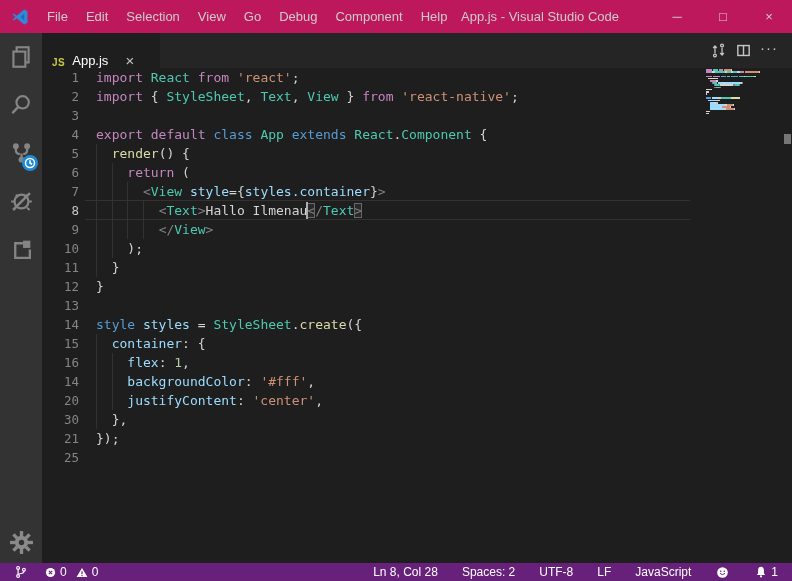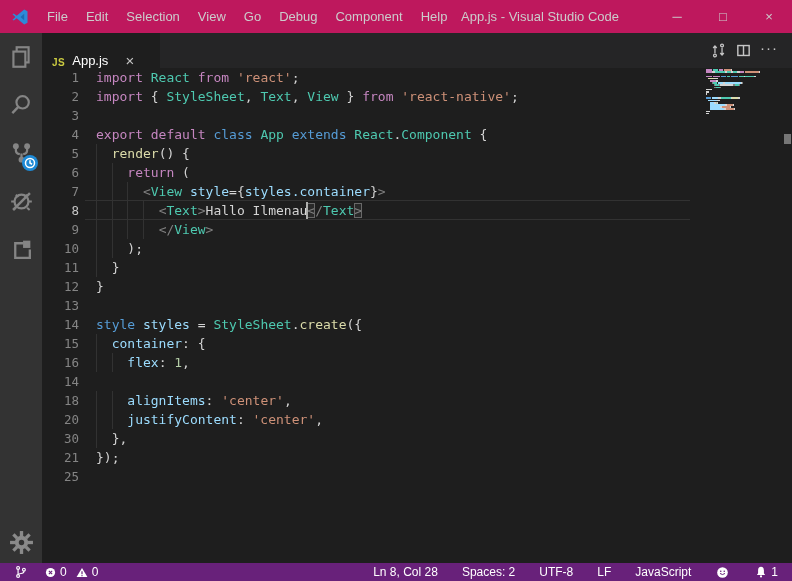--- a/index.html
+++ b/index.html
@@ -188,22 +188,21 @@
       <div class="code-line"><span class="ln">7</span><span class="lt"><i class="guide" style="left: 0ch;"></i><i class="guide" style="left: 2ch;"></i><i class="guide" style="left: 4ch;"></i><span class="tk pl">      </span><span class="tk pn">&lt;</span><span class="tk ty">View</span><span class="tk pl"> </span><span class="tk vr">style</span><span class="tk pl">={</span><span class="tk vr">styles.container</span><span class="tk pl">}</span><span class="tk pn">&gt;</span></span></div>
       <div class="code-line active"><span class="ln">8</span><span class="lt"><i class="guide" style="left: 0ch;"></i><i class="guide" style="left: 2ch;"></i><i class="guide" style="left: 4ch;"></i><i class="guide" style="left: 6ch;"></i><span class="tk pl">        </span><span class="tk pn">&lt;</span><span class="tk ty">Text</span><span class="tk pn">&gt;</span><span class="tk pl">Hallo Ilmenau</span><span class="cursor"></span><span class="tk pn bm">&lt;</span><span class="tk pn">/</span><span class="tk ty">Text</span><span class="tk pn bm">&gt;</span></span></div>
       <div class="code-line"><span class="ln">9</span><span class="lt"><i class="guide" style="left: 0ch;"></i><i class="guide" style="left: 2ch;"></i><i class="guide" style="left: 4ch;"></i><i class="guide" style="left: 6ch;"></i><span class="tk pl">        </span><span class="tk pn">&lt;/</span><span class="tk ty">View</span><span class="tk pn">&gt;</span></span></div>
       <div class="code-line"><span class="ln">10</span><span class="lt"><i class="guide" style="left: 0ch;"></i><i class="guide" style="left: 2ch;"></i><span class="tk pl">    );</span></span></div>
       <div class="code-line"><span class="ln">11</span><span class="lt"><i class="guide" style="left: 0ch;"></i><span class="tk pl">  }</span></span></div>
       <div class="code-line"><span class="ln">12</span><span class="lt"><span class="tk pl">}</span></span></div>
       <div class="code-line"><span class="ln">13</span><span class="lt"></span></div>
       <div class="code-line"><span class="ln">14</span><span class="lt"><span class="tk st">style</span><span class="tk pl"> </span><span class="tk vr">styles</span><span class="tk pl"> = </span><span class="tk ty">StyleSheet</span><span class="tk pl">.</span><span class="tk fn">create</span><span class="tk pl">({</span></span></div>
       <div class="code-line"><span class="ln">15</span><span class="lt"><i class="guide" style="left: 0ch;"></i><span class="tk pl">  </span><span class="tk vr">container</span><span class="tk pl">: {</span></span></div>
       <div class="code-line"><span class="ln">16</span><span class="lt"><i class="guide" style="left: 0ch;"></i><i class="guide" style="left: 2ch;"></i><span class="tk pl">    </span><span class="tk vr">flex</span><span class="tk pl">: </span><span class="tk num">1</span><span class="tk pl">,</span></span></div>
-      <div class="code-line"><span class="ln">14</span></div>
-      <div class="code-line"><span class="ln">18</span><span class="lt"><i class="guide" style="left: 0ch;"></i><i class="guide" style="left: 2ch;"></i><span class="tk pl">    </span><span class="tk vr">alignItems</span><span class="tk pl">: </span><span class="tk str">'center'</span><span class="tk pl">,</span></span></div>
+      <div class="code-line"><span class="ln">14</span><span class="lt"><i class="guide" style="left: 0ch;"></i><i class="guide" style="left: 2ch;"></i><span class="tk pl">    </span><span class="tk vr">backgroundColor</span><span class="tk pl">: </span><span class="tk str">'#fff'</span><span class="tk pl">,</span></span></div>
       <div class="code-line"><span class="ln">20</span><span class="lt"><i class="guide" style="left: 0ch;"></i><i class="guide" style="left: 2ch;"></i><span class="tk pl">    </span><span class="tk vr">justifyContent</span><span class="tk pl">: </span><span class="tk str">'center'</span><span class="tk pl">,</span></span></div>
       <div class="code-line"><span class="ln">30</span><span class="lt"><i class="guide" style="left: 0ch;"></i><span class="tk pl">  },</span></span></div>
       <div class="code-line"><span class="ln">21</span><span class="lt"><span class="tk pl">});</span></span></div>
       <div class="code-line"><span class="ln">25</span><span class="lt"></span></div>
     </div>
   <div class="minimap">
       <div class="mm-line"><span class="mm" style="width: 6px; background: rgb(197, 134, 192);"></span><span class="mm" style="width: 1px; background: transparent;"></span><span class="mm" style="width: 5px; background: rgb(78, 201, 176);"></span><span class="mm" style="width: 1px; background: transparent;"></span><span class="mm" style="width: 4px; background: rgb(197, 134, 192);"></span><span class="mm" style="width: 1px; background: transparent;"></span><span class="mm" style="width: 7px; background: rgb(206, 145, 120);"></span><span class="mm" style="width: 1px; background: rgb(212, 212, 212);"></span></div>
       <div class="mm-line"><span class="mm" style="width: 6px; background: rgb(197, 134, 192);"></span><span class="mm" style="width: 3px; background: rgb(212, 212, 212);"></span><span class="mm" style="width: 10px; background: rgb(78, 201, 176);"></span><span class="mm" style="width: 2px; background: rgb(212, 212, 212);"></span><span class="mm" style="width: 4px; background: rgb(78, 201, 176);"></span><span class="mm" style="width: 2px; background: rgb(212, 212, 212);"></span><span class="mm" style="width: 4px; background: rgb(78, 201, 176);"></span><span class="mm" style="width: 3px; background: rgb(212, 212, 212);"></span><span class="mm" style="width: 4px; background: rgb(197, 134, 192);"></span><span class="mm" style="width: 1px; background: transparent;"></span><span class="mm" style="width: 14px; background: rgb(206, 145, 120);"></span><span class="mm" style="width: 1px; background: rgb(212, 212, 212);"></span></div>
       <div class="mm-line"></div>
       <div class="mm-line"><span class="mm" style="width: 6px; background: rgb(197, 134, 192);"></span><span class="mm" style="width: 1px; background: transparent;"></span><span class="mm" style="width: 7px; background: rgb(197, 134, 192);"></span><span class="mm" style="width: 1px; background: transparent;"></span><span class="mm" style="width: 5px; background: rgb(86, 156, 214);"></span><span class="mm" style="width: 1px; background: transparent;"></span><span class="mm" style="width: 3px; background: rgb(78, 201, 176);"></span><span class="mm" style="width: 1px; background: transparent;"></span><span class="mm" style="width: 7px; background: rgb(86, 156, 214);"></span><span class="mm" style="width: 1px; background: transparent;"></span><span class="mm" style="width: 5px; background: rgb(78, 201, 176);"></span><span class="mm" style="width: 1px; background: rgb(212, 212, 212);"></span><span class="mm" style="width: 9px; background: rgb(78, 201, 176);"></span><span class="mm" style="width: 2px; background: rgb(212, 212, 212);"></span></div>

